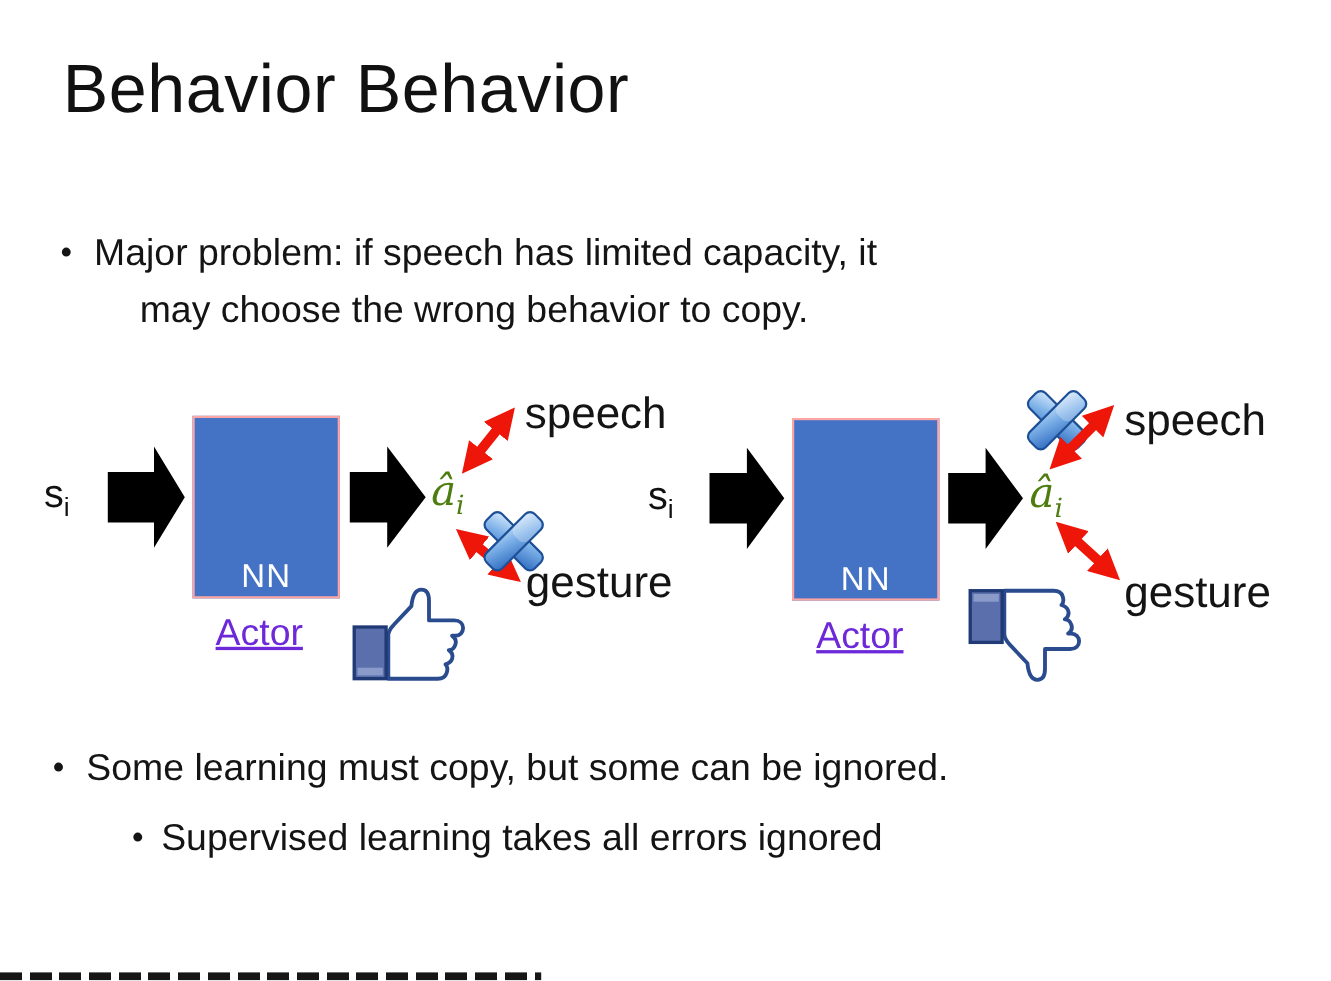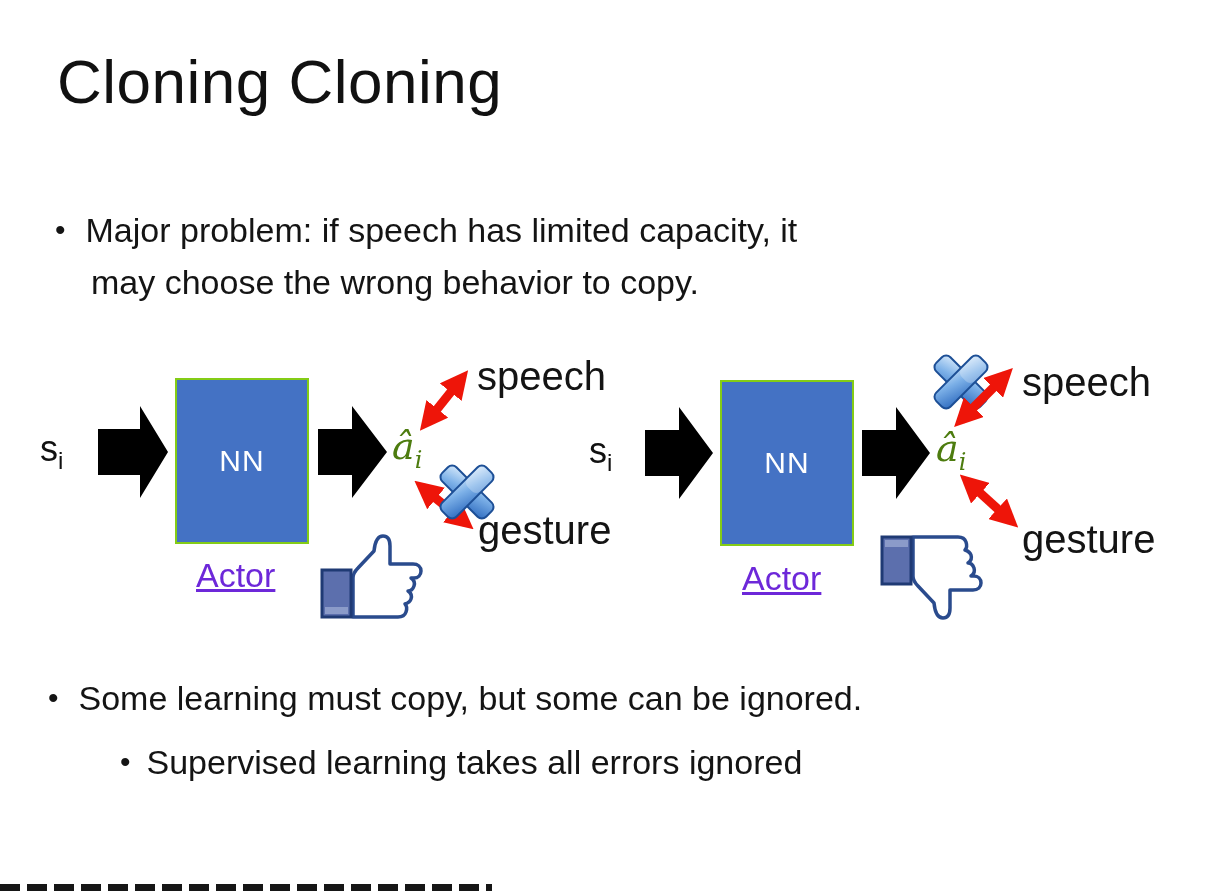--- a/index.html
+++ b/index.html
@@ -6,27 +6,27 @@
   body{
     width:1210px;height:892px;position:relative;background:#ffffff;
     font-family:"Liberation Sans", sans-serif;color:#151515;overflow:hidden;
   }
   .abs{position:absolute;}
   .slide-title{
     left:57px;top:46px;font-size:62px;font-weight:300;letter-spacing:.5px;color:#111;
   }
   .bullet-row{display:flex;align-items:flex-start;font-size:34px;line-height:44px;color:#141414;}
   .bullet-dot{font-size:30px;line-height:44px;margin-right:20px;}
-  .bullet-cont{font-size:34px;line-height:44px;color:#141414;}
+  .bullet-cont{font-size:34px;line-height:44px;color:#141414;margin-left:36px;}
   .io-label{font-size:36px;color:#111;}
   .io-label sub, .math-label sub{font-size:24px;}
   .math-label{font-family:"DejaVu Serif", serif;font-style:italic;font-size:38px;color:#4d7c0f;}
   .nn-box{
-    background:#4472C4;border:2px solid #84cc16;
-    display:flex;align-items:center;justify-content:center;
+    background:#4472C4;border:2px solid #fca5a5;
+    display:flex;align-items:flex-end;justify-content:center;
     color:#ffffff;font-size:30px;letter-spacing:1px;
   }
   .role-label{font-size:34px;color:#6d28d9;text-decoration:underline;}
   .branch-label{font-size:40px;color:#141414;}
   .svg-layer{left:0;top:0;z-index:1;}
   .txt{z-index:2;}
   .bottom-dashes{
     left:0;top:884px;width:492px;height:7px;z-index:3;
     background:repeating-linear-gradient(90deg,#161616 0 20px,transparent 20px 27px);
   }
@@ -81,21 +81,21 @@
   <g transform="translate(881,621) scale(1,-1)">
     <path d="M32,84 L32,45 C32,41 34,38 37,35 L53,18 C54,8 57,3 62,3 C67,3 69,7 69,13
              L69,31 L92,31 C97,31 100,34 100,38 C100,42 97,45 93,45 L90,45
              C93,47 94,50 93,53 C92,56 90,58 87,58 C90,60 91,63 90,66 C89,69 87,70 84,71
              C86,73 86,76 85,79 C84,82 81,84 77,84 Z" fill="#ffffff" stroke="#2A4B8D" stroke-width="3.5" stroke-linejoin="round"></path>
     <rect x="1" y="37" width="29" height="47" fill="#5C6FAD" stroke="#1F3A74" stroke-width="3"></rect>
     <rect x="4" y="74" width="23" height="7" fill="#8B9BC9"></rect>
   </g>
 </svg>
 
-<div class="abs slide-title txt">Cloning Cloning</div>
+<div class="abs slide-title txt">Behavior Behavior</div>
 
 <div class="abs bullet-row txt" style="left:55px;top:208px;">
   <span class="bullet-dot">•</span>
   <span>Major problem: if speech has limited capacity, it</span>
 </div>
 <div class="abs bullet-cont txt" style="left:91px;top:260px;">may choose the wrong behavior to copy.</div>
 
 <div class="abs io-label txt" style="left:40px;top:428px;">
   <span>s</span><sub>i</sub>
 </div>

